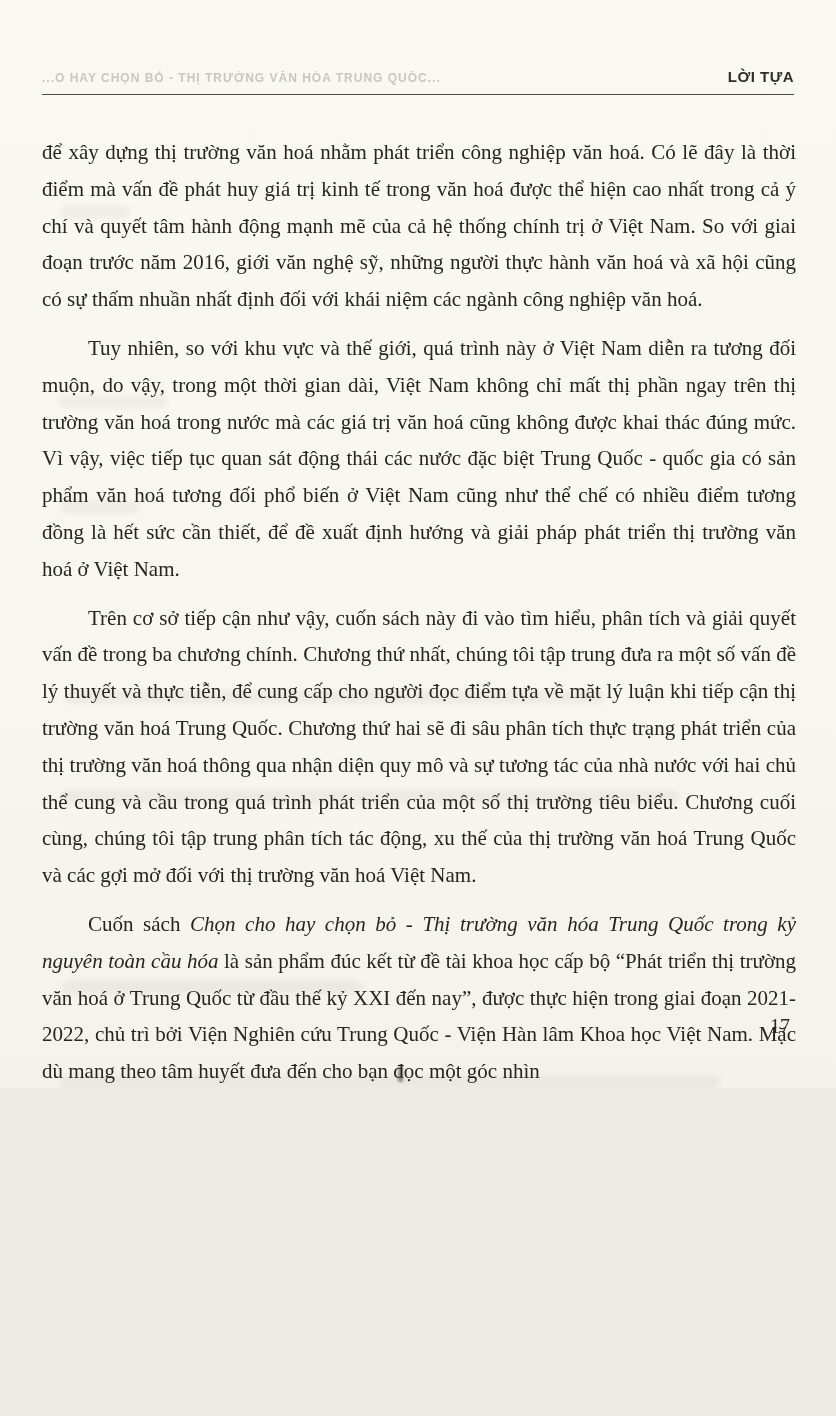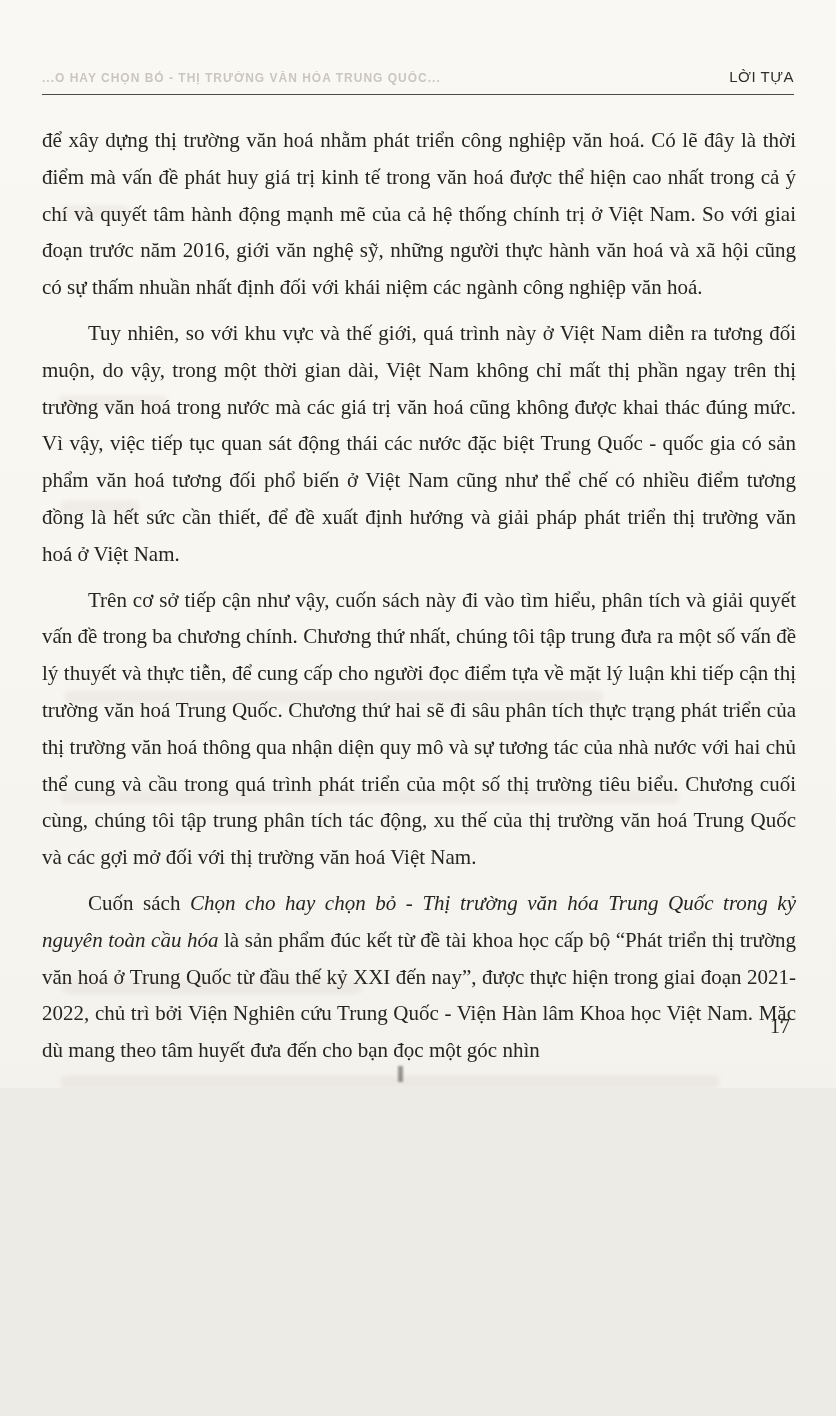--- a/index.html
+++ b/index.html
@@ -32,34 +32,34 @@
     font-weight: bold;
     letter-spacing: 1px;
     color: rgba(110, 105, 95, 0.35);
     filter: blur(0.6px);
     white-space: nowrap;
     overflow: hidden;
     max-width: 560px;
   }
   .header-title {
     font-size: 15px;
-    font-weight: normal;
+    font-weight: bold;
     letter-spacing: 0.5px;
     color: #302e29;
   }
   
   .body-text {
     position: absolute;
     left: 42px; right: 40px; top: 122px;
     font-size: 21px;
     line-height: 36.8px;
     text-align: justify;
     color: #27251f;
   }
-  .body-text p { margin: 0 0 9px 0; text-indent: 46px; }
+  .body-text p { margin: 12px 0 9px 0; text-indent: 46px; }
   .body-text p.continued { text-indent: 0; }
   .body-text em { }
   
   .page-number {
     position: absolute;
     right: 46px; bottom: 50px;
     font-size: 20px;
     color: #2b2924;
   }
   

